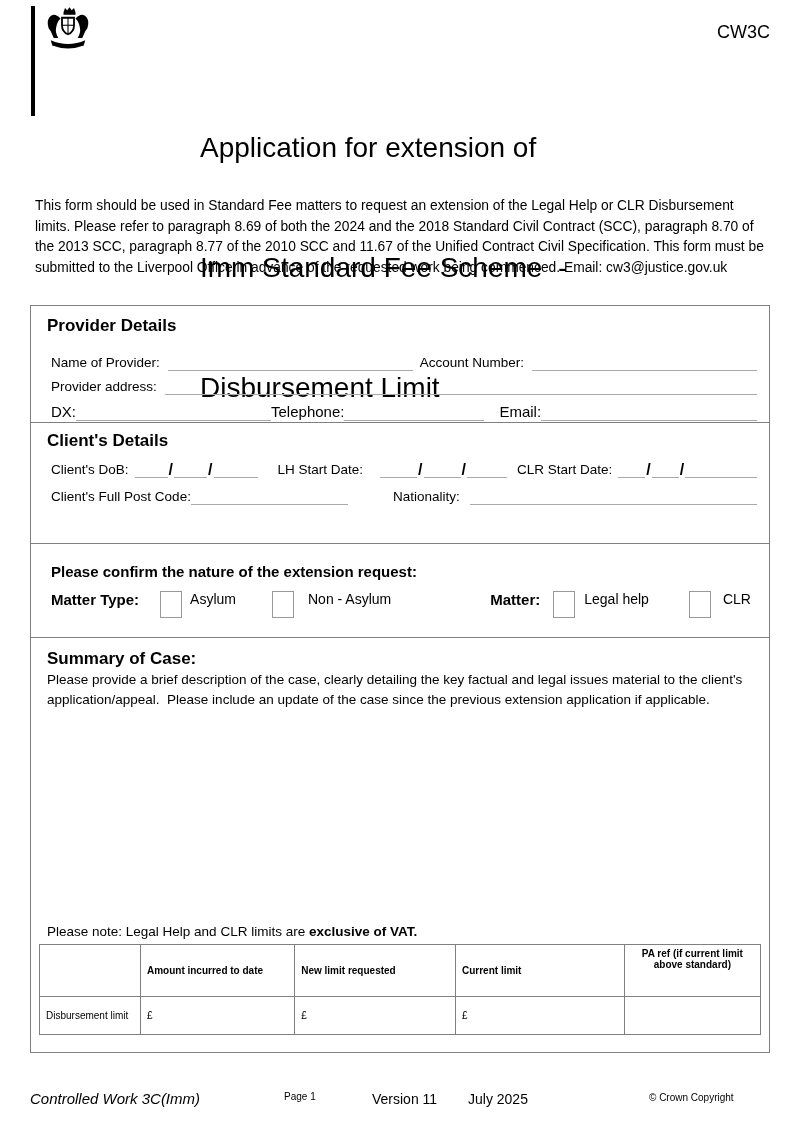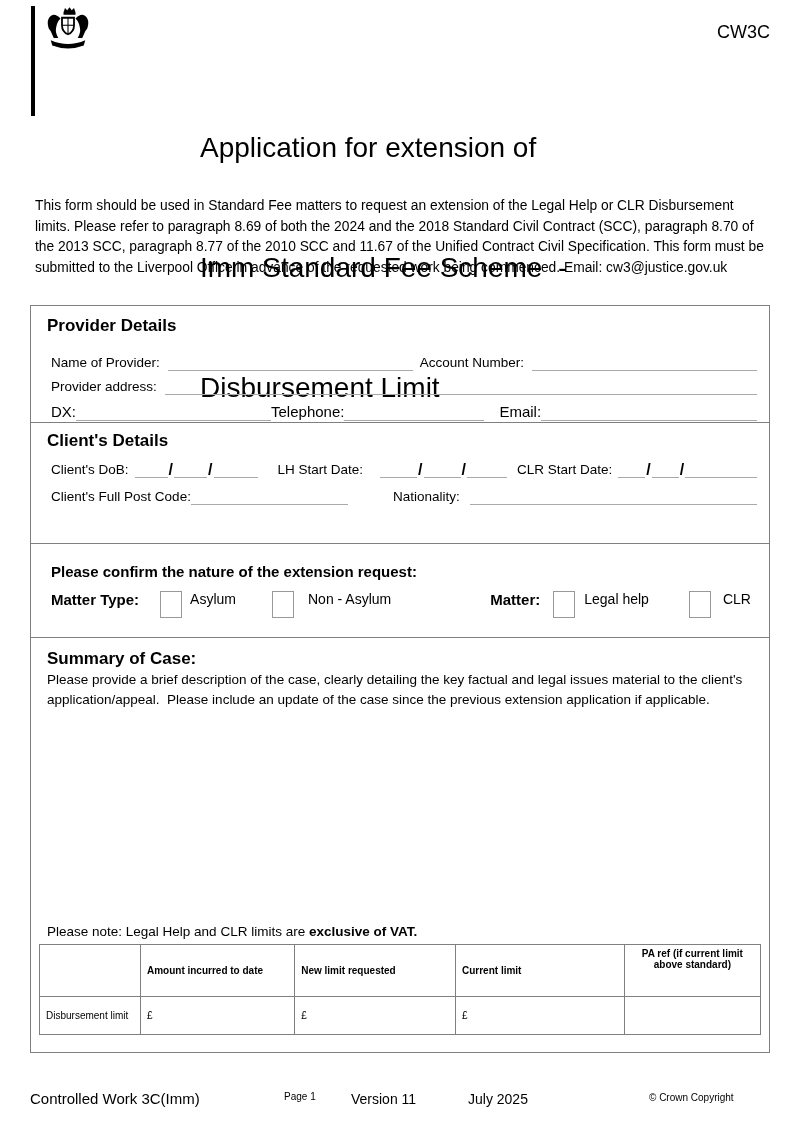--- a/index.html
+++ b/index.html
@@ -60,23 +60,23 @@
   .vat-note { position:absolute; left:16px; bottom:113px; font-size:13.5px; white-space:pre-wrap; }
   .vat-note b { font-weight:bold; }
 
   table.limits { position:absolute; left:8px; right:8px; bottom:17px; border-collapse:collapse; table-layout:fixed; width:722px; font-size:10px; }
   table.limits th, table.limits td { border:1px solid #7f7f7f; padding:3px 6px; text-align:left; vertical-align:middle; font-weight:normal; }
   table.limits th { font-weight:bold; height:52px; }
   table.limits td { height:38px; }
 
   
   .footer-item { position:absolute; white-space:nowrap; }
-  .f-name { left:30px; top:1090px; font-size:15px; }
+  .f-name { left:30px; top:1090px; font-size:15px;font-style:italic; }
   .f-page { left:277px; top:1091px; font-size:10px;margin-left:7px; }
-  .f-version { left:351px; top:1091px; font-size:14px; }
+  .f-version { left:372px; top:1091px; font-size:14px; }
   .f-date { left:468px; top:1091px; font-size:14px;text-align:center; }
   .f-copy { left:649px; top:1092px; font-size:10px; }
 </style>
 </head>
 <body>
 
 <div class="page">
 
   <div class="logo-bar"></div>
   <svg class="crest" viewBox="0 0 64 58" xmlns="http://www.w3.org/2000/svg">

